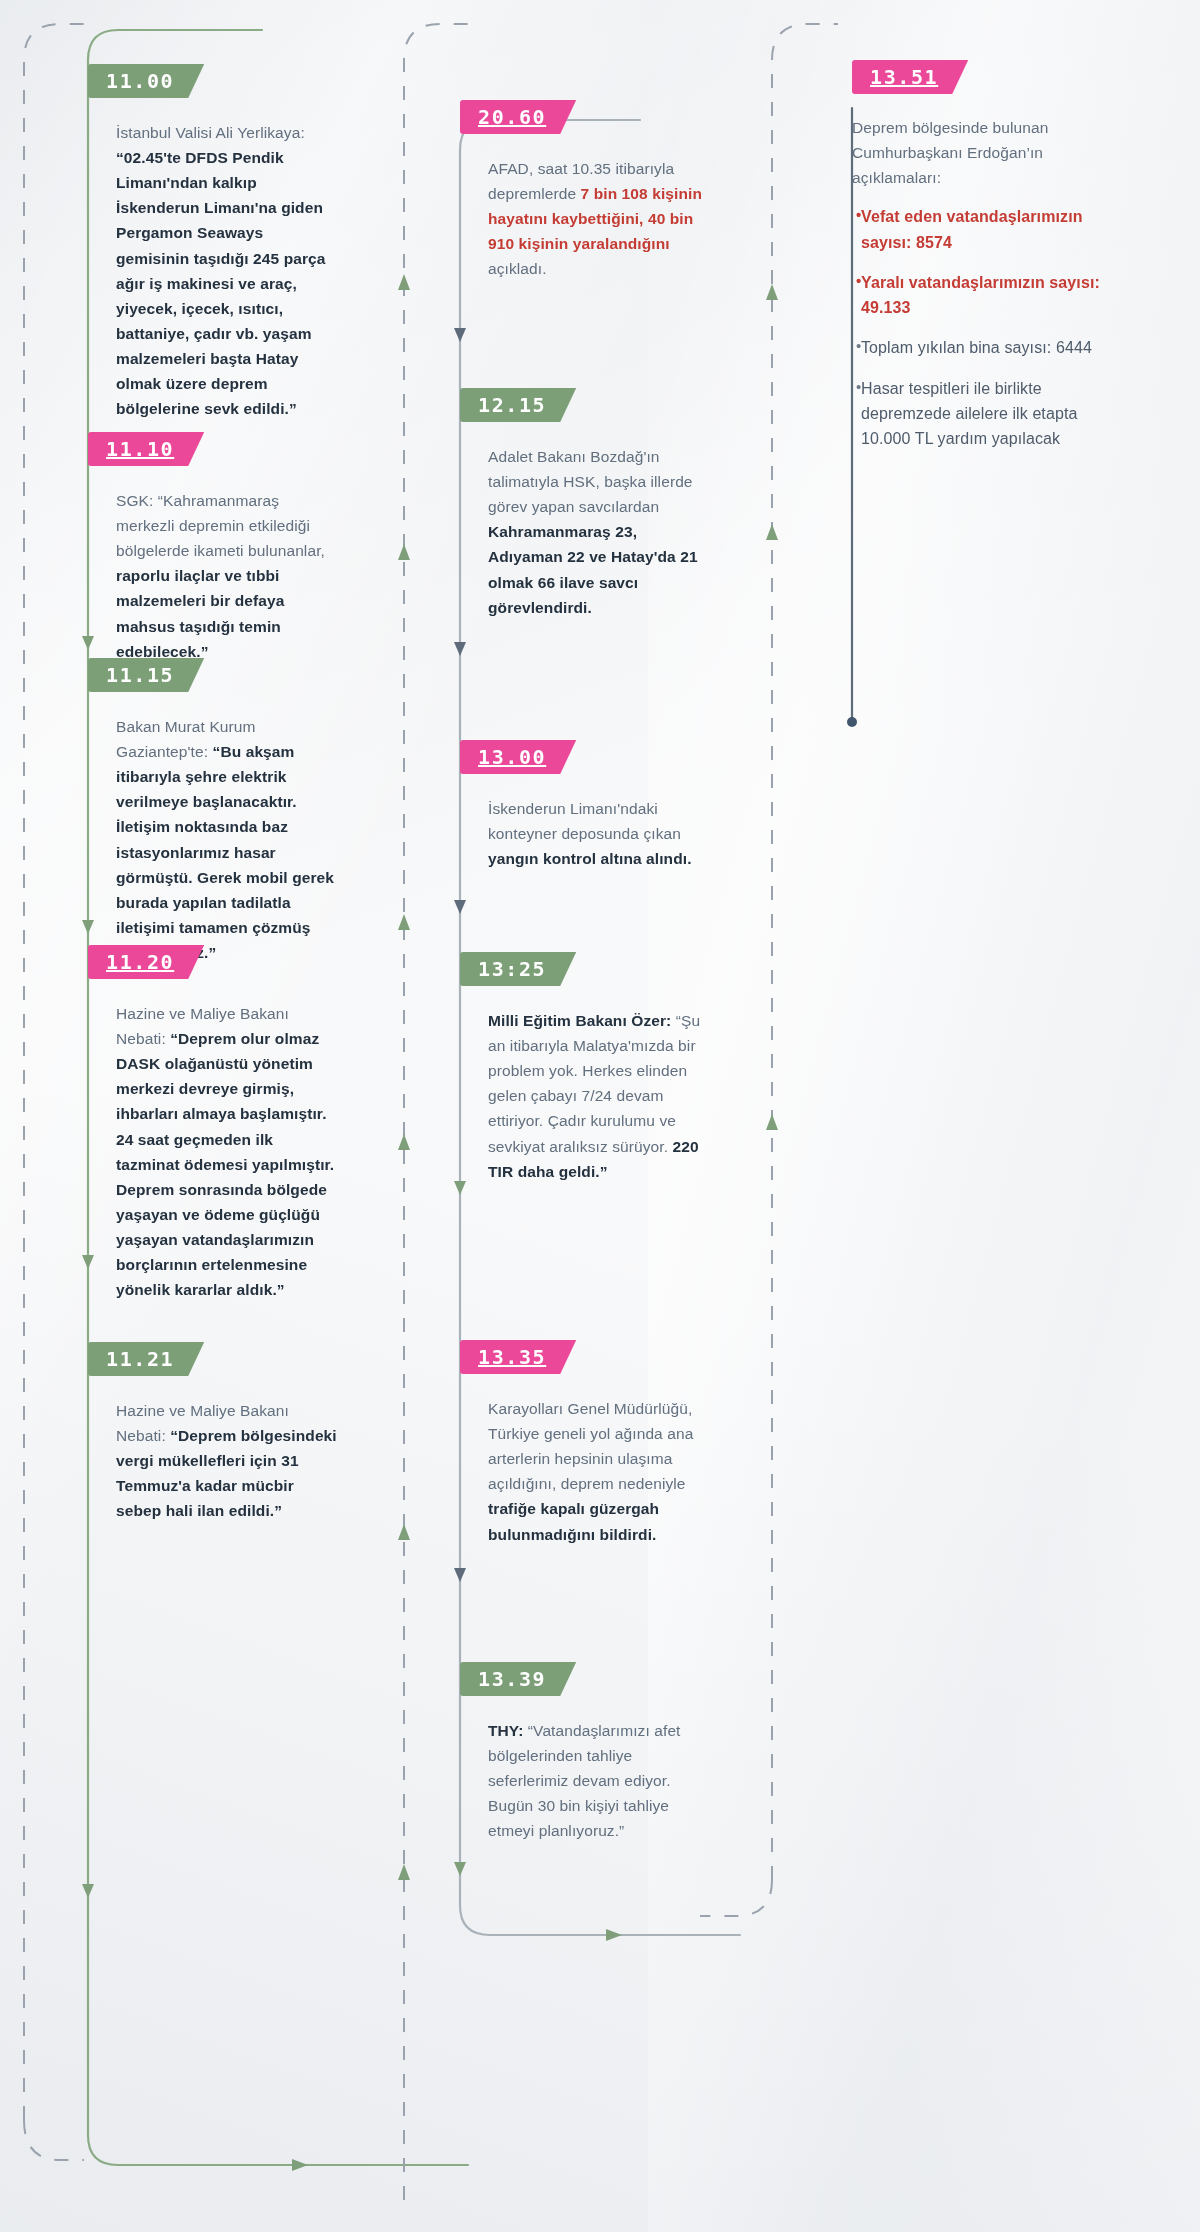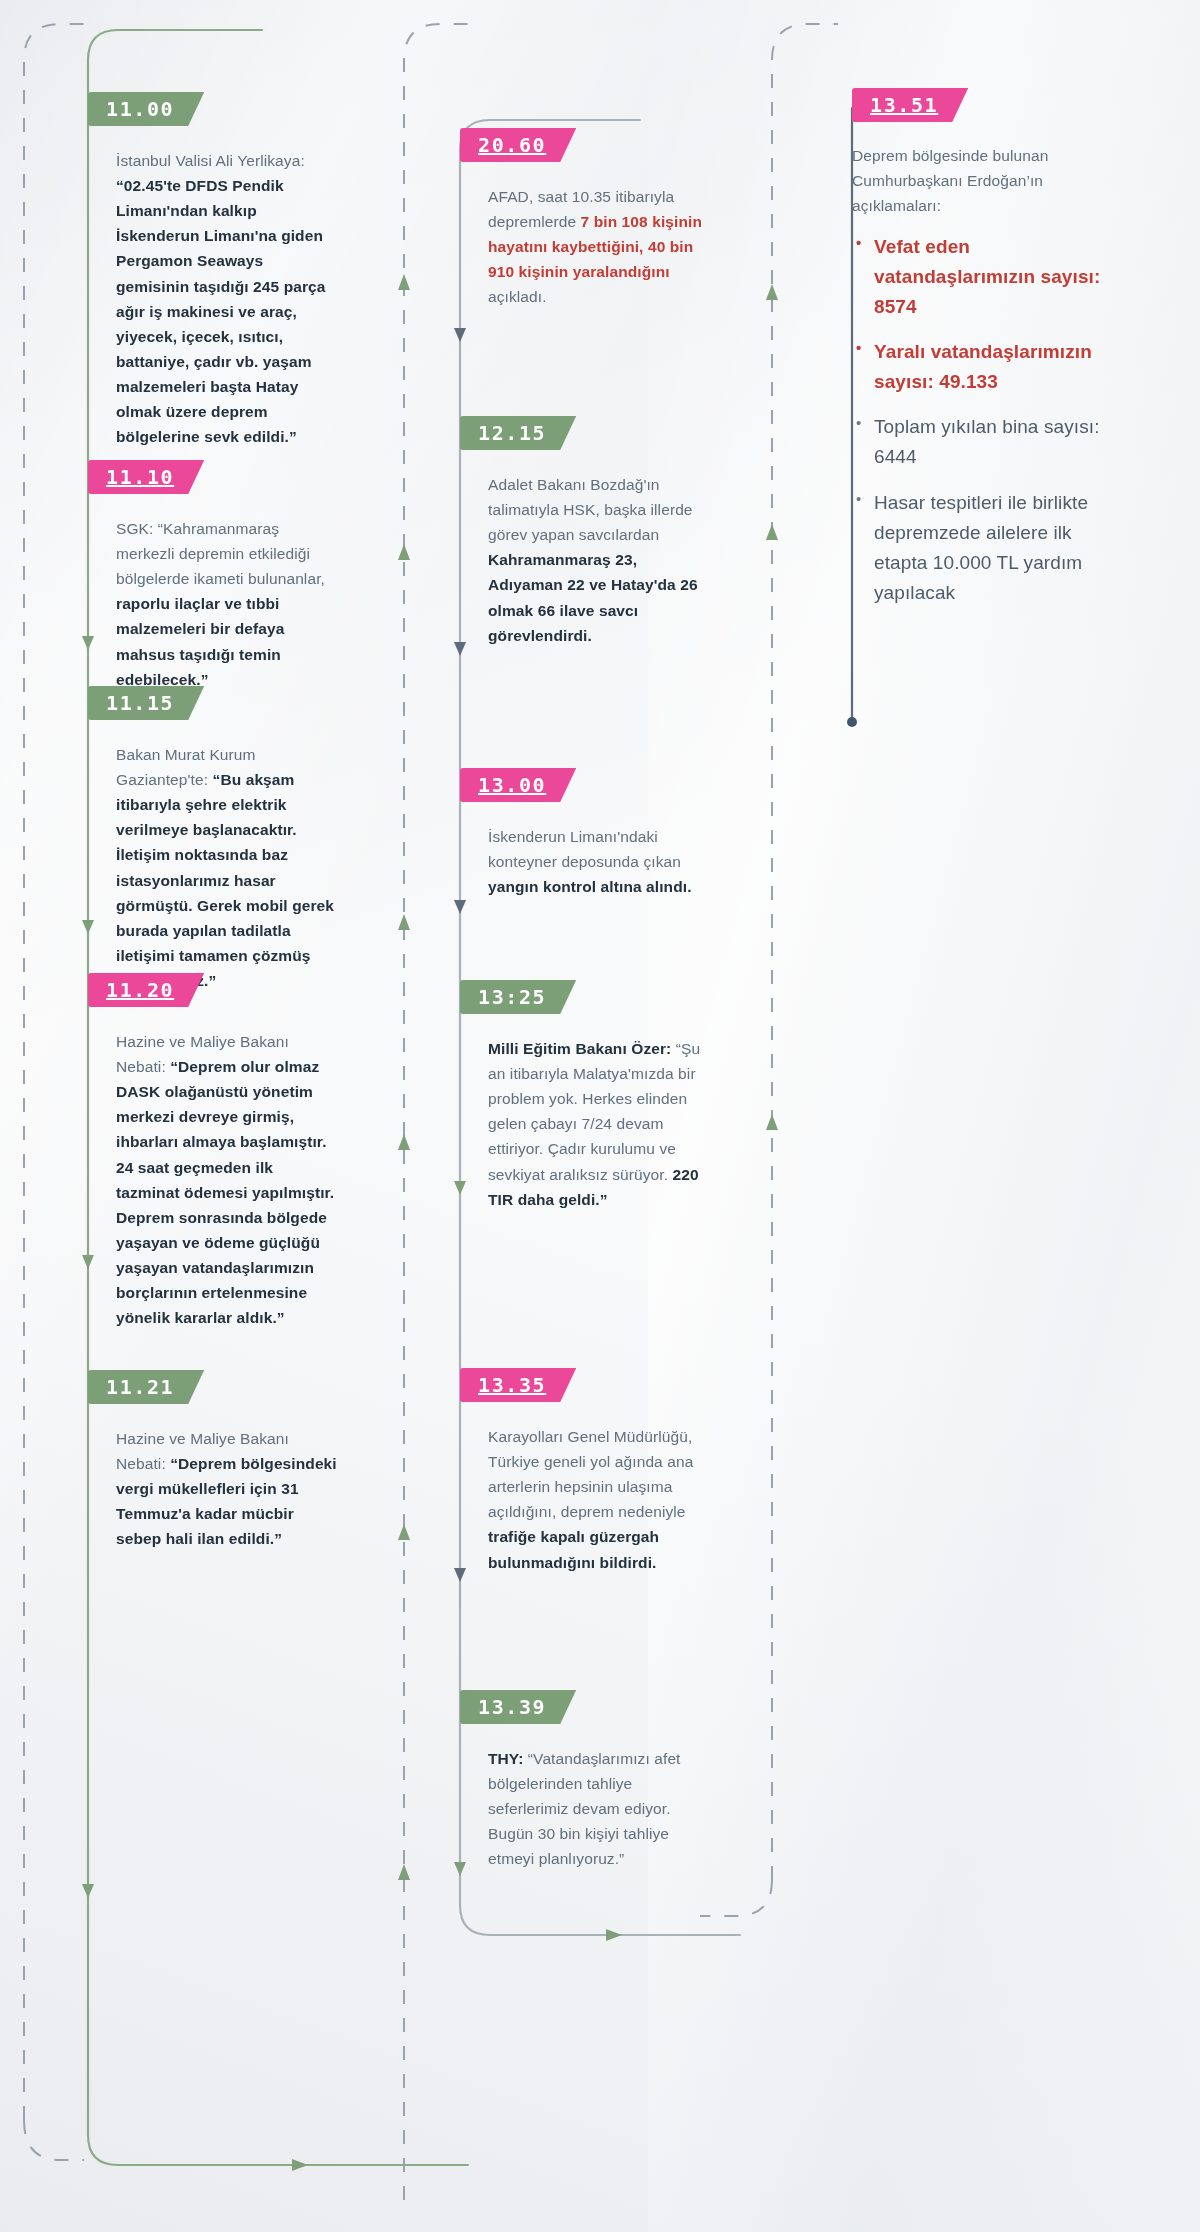--- a/index.html
+++ b/index.html
@@ -22,21 +22,21 @@
   
   .rails{position:absolute;inset:0;pointer-events:none;}
 
   
   .cols{position:absolute;inset:0;}
   .col{position:absolute;top:0;}
   .col1{left:88px;width:250px;}
   .col2{left:460px;width:250px;}
   .col3{left:852px;width:268px;}
 
-  .entry{position:absolute;width:100%;margin-top:28px;}
+  .entry{position:absolute;width:100%;}
 
   
   .badge{
     position:relative;display:inline-block;
     height:34px;line-height:34px;
     padding:0 30px 0 18px;
     color:#fff;font-size:20px;font-weight:700;letter-spacing:1.6px;
     clip-path:polygon(0 0, 100% 0, calc(100% - 16px) 100%, 0 100%);
     border-radius:3px 0 0 3px;
     font-family:"DejaVu Sans Mono","Liberation Mono",monospace;
@@ -52,22 +52,22 @@
     color:#616f7e;
     letter-spacing:.1px;
   }
   .body b{color:#24313f;font-weight:700;}
   .body .red{color:#c43c34;font-weight:700;}
 
   .col3 .body{padding-left:0;font-size:15.5px;line-height:1.6;}
 
   
   ul.blist{list-style:none;margin:14px 0 0 0;padding:0;}
-  ul.blist li{position:relative;padding-left:22px;margin-bottom:15px;
-     font-size:19px;line-height:1.58;color:#4e5b6a;}
+  ul.blist li{position:relative;padding-left:9px;margin-bottom:15px;
+     font-size:16px;line-height:1.58;color:#4e5b6a;}
   ul.blist li:before{content:"•";position:absolute;left:4px;top:-1px;font-size:15px;color:#6d7a88;}
   ul.blist li.red{color:#c43c34;font-weight:700;}
   ul.blist li.red:before{color:#c43c34;}
 </style>
 </head>
 <body>
 
 <div class="bg-sheen"></div>
 <div class="bg-sheen2"></div>
 
@@ -156,21 +156,21 @@
     <div class="entry" style="top:100px">
       <div class="badge slate">20.60</div>
       <div class="body">
         <span>AFAD, saat 10.35 itibarıyla depremlerde </span><span class="red">7 bin 108 kişinin hayatını kaybettiğini, 40 bin 910 kişinin yaralandığını </span><span>açıkladı.</span>
       </div>
     </div>
 
     <div class="entry" style="top:388px">
       <div class="badge green">12.15</div>
       <div class="body">
-        <span>Adalet Bakanı Bozdağ'ın talimatıyla HSK, başka illerde görev yapan savcılardan </span><b>Kahramanmaraş 23, Adıyaman 22 ve Hatay'da 26 olmak 66 ilave savcı görevlendirdi.</b>
+        <span>Adalet Bakanı Bozdağ'ın talimatıyla HSK, başka illerde görev yapan savcılardan </span><b>Kahramanmaraş 23, Adıyaman 22 ve Hatay'da 21 olmak 66 ilave savcı görevlendirdi.</b>
       </div>
     </div>
 
     <div class="entry" style="top:740px">
       <div class="badge slate">13.00</div>
       <div class="body">
         <span>İskenderun Limanı'ndaki konteyner deposunda çıkan </span><b>yangın kontrol altına alındı.</b>
       </div>
     </div>
 

